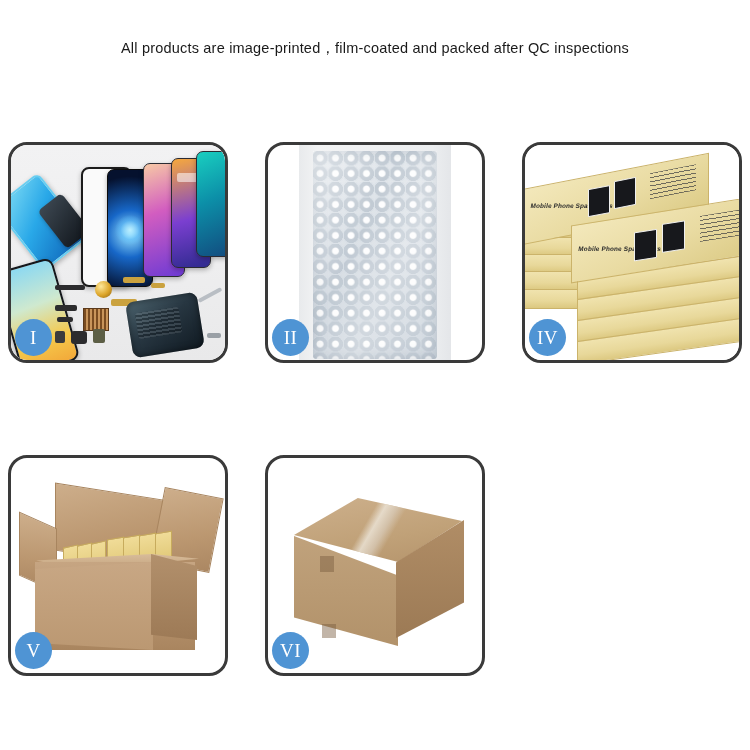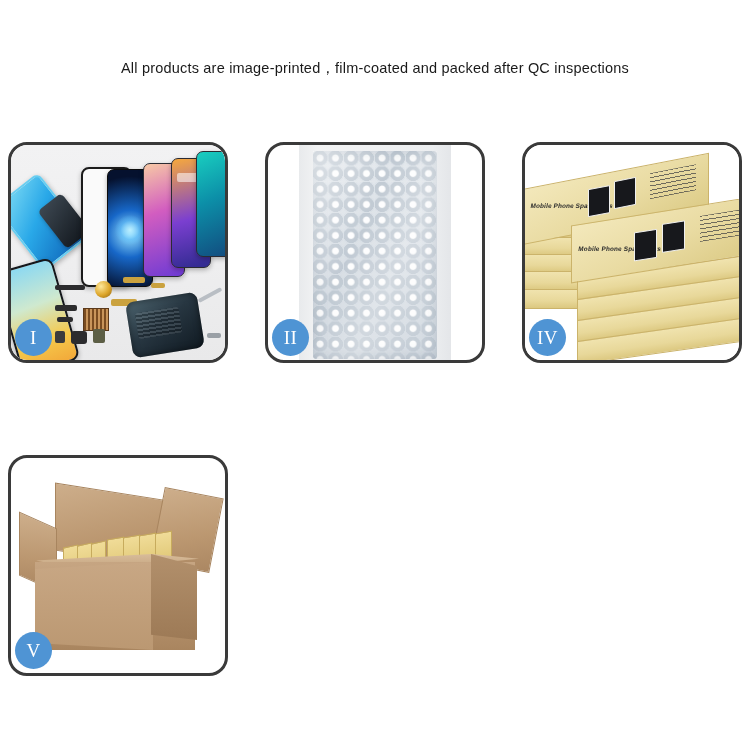--- a/index.html
+++ b/index.html
@@ -25,21 +25,21 @@
     letter-spacing: 2.2px;
     color: #111111;
     font-weight: 400;
     line-height: 1.05;
     white-space: nowrap;
   }
   .subtitle {
     font-size: 14.5px;
     color: #1a1a1a;
     letter-spacing: 0.2px;
-    margin-top: 25px;
+    margin-top: 5px;
     white-space: nowrap;
     font-weight: 400;
   }
 
   
   .grid {
     position: absolute;
     left: 8px;
     top: 142px;
     width: 734px;
@@ -443,14 +443,25 @@
       <div class="ybox" style="left:144px;top:74px;width:15px;height:43px;transform:skewY(-10deg);"></div>
 
       <div class="cart-rim"></div>
       <div class="cart-body"></div>
       <div class="cart-front"></div>
       <div class="cart-rside"></div>
     </div>
     <div class="badge">V</div>
   </div>
 
+  <div class="panel">
+    <div class="panel-inner">
+      <div class="c6-top"></div>
+      <div class="c6-tape"></div>
+      <div class="c6-left"></div>
+      <div class="c6-right"></div>
+      <div class="c6-seam" style="left:52px;top:98px;width:14px;height:16px;"></div>
+      <div class="c6-seam" style="left:54px;top:166px;width:14px;height:14px;"></div>
+    </div>
+    <div class="badge">VI</div>
+  </div>
 
 </div>
 
 </body></html>

